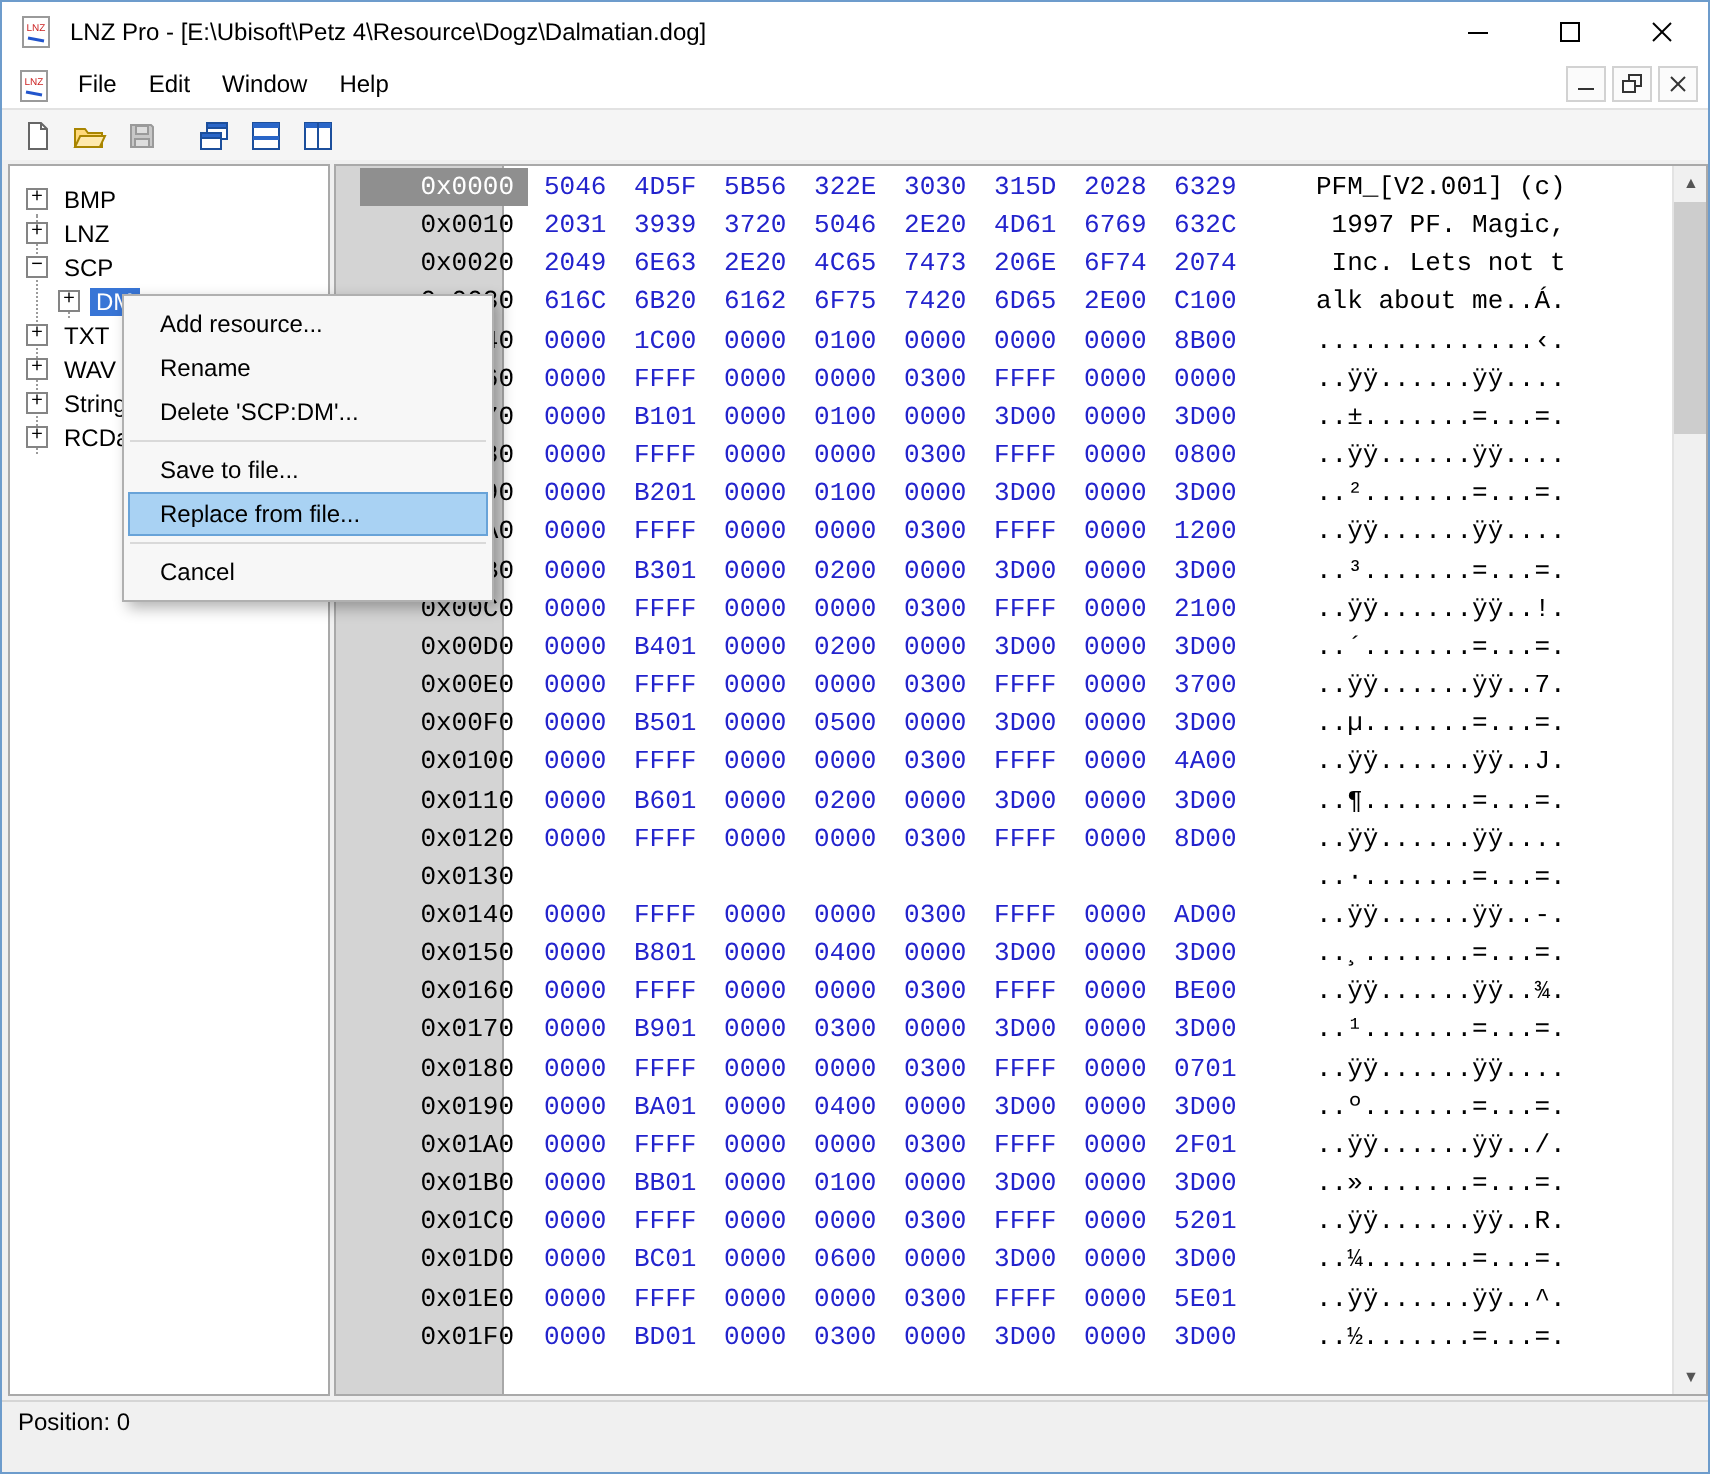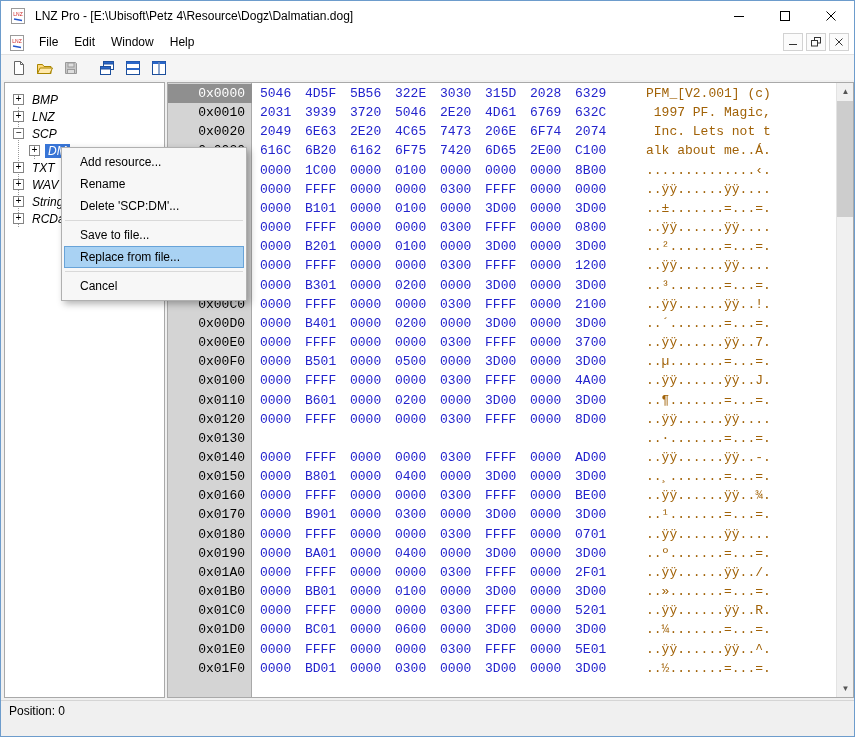--- a/index.html
+++ b/index.html
@@ -23,32 +23,32 @@
   .mdi-btn{width:20px;height:18px;border:1px solid #d2d2d2;background:#fbfbfb;display:flex;align-items:center;justify-content:center;}
   
   .toolbar{position:absolute;top:53px;left:0;right:0;height:26px;background:#f5f5f5;border-top:1px solid #e2e2e2;display:flex;align-items:center;padding-left:6px;}
   .tb-btn{width:24px;height:22px;display:flex;align-items:center;justify-content:center;margin-right:2px;}
   .tb-gap{width:10px;}
   
   .tree-panel{position:absolute;left:3px;top:81px;width:161px;height:616px;background:#fff;border:1px solid #a9a9a9;overflow:hidden;}
   .tree-items{position:absolute;left:0;top:8px;right:0;}
   .tree-item{display:flex;align-items:center;height:17px;font-size:12px;position:relative;}
   .expander{width:11px;height:11px;border:1px solid #848484;background:#fff;font-size:10px;line-height:9px;text-align:center;margin-right:5px;flex:0 0 auto;color:#000;font-family:"Liberation Mono",monospace;}
-  .tree-label{padding:0 3px;white-space:nowrap;font-style:italic;}
+  .tree-label{padding:0 3px;white-space:nowrap;}
   .tree-item.selected .tree-label{background:var(--tree-selection,#3875d6);color:#fff;}
   .tree-connector{position:absolute;width:0;border-left:1px dotted #9a9a9a;}
   
   .hex-panel{position:absolute;left:166px;top:81px;width:687px;height:616px;background:#fff;border:1px solid #a9a9a9;overflow:hidden;}
   .addr-col{position:absolute;left:0;top:0;width:84px;height:100%;background:var(--address-bg,#d4d4d4);border-right:1px solid #a8a8a8;}
-  .hex-rows{position:absolute;left:0;top:1px;right:17px;}
+  .hex-rows{position:absolute;left:12px;top:1px;right:17px;}
   .hex-row{position:relative;height:19.17px;line-height:19.17px;font-family:"Liberation Mono","DejaVu Sans Mono",monospace;font-size:13px;}
   .addr{position:absolute;left:0;top:0;width:84px;height:100%;text-align:right;padding-right:7px;color:#000;}
   .addr.sel{background:var(--address-selected-bg,#8f8f8f);color:#fff;}
   .hexs{position:absolute;left:92px;top:0;white-space:pre;word-spacing:6px;color:var(--hex-text,#2323cd);}
-  .ascii{position:absolute;left:478px;top:0;white-space:pre;color:#a16207;text-align:center;}
+  .ascii{position:absolute;left:478px;top:0;white-space:pre;color:#000000;text-align:center;}
   
   .vscroll{position:absolute;right:0;top:0;width:17px;height:100%;background:#f0f0f0;border-left:1px solid #e3e3e3;}
   .sb-btn{position:absolute;left:0;width:17px;height:17px;display:flex;align-items:center;justify-content:center;font-size:8px;color:#555;}
   .sb-up{top:0;} .sb-down{bottom:0;}
   .sb-thumb{position:absolute;left:0;top:18px;width:17px;height:116px;background:#cdcdcd;}
   
   .statusbar{position:absolute;left:0;right:0;top:699px;height:38px;background:#f0f0f0;border-top:1px solid #d5d5d5;border-bottom:1px solid #dcdcdc;font-size:12px;line-height:21px;padding-left:8px;}
   
   .context-menu{position:absolute;left:60px;top:146px;width:186px;background:#f7f7f7;border:1px solid #b0b0b0;box-shadow:3px 3px 7px rgba(0,0,0,.3);padding:3px 0;z-index:20;}
   .menu-item{height:22px;line-height:20px;font-size:12px;padding-left:15px;margin:0 2px;border:1px solid transparent;white-space:nowrap;}

